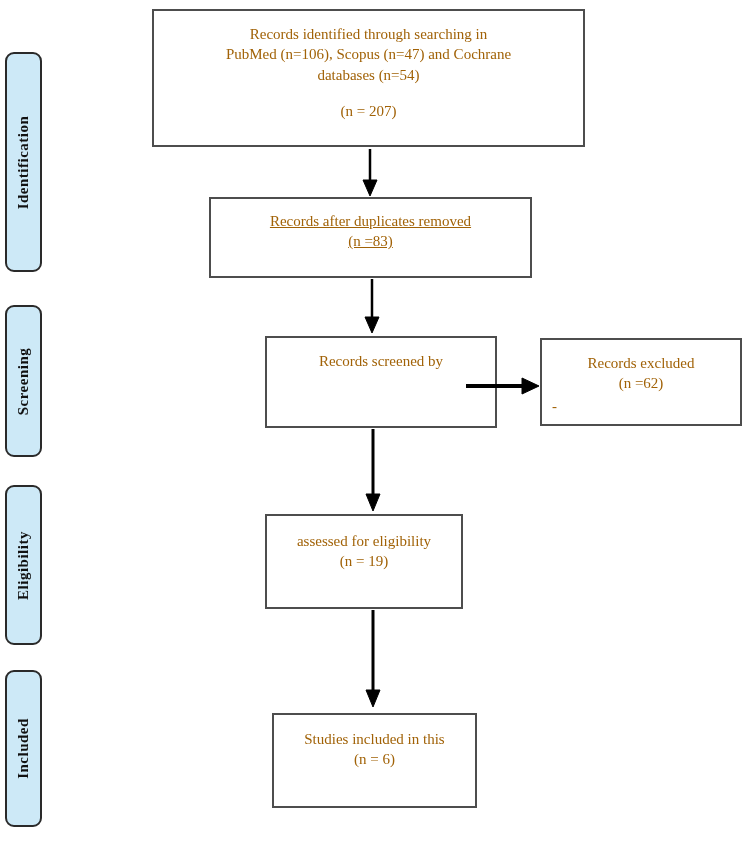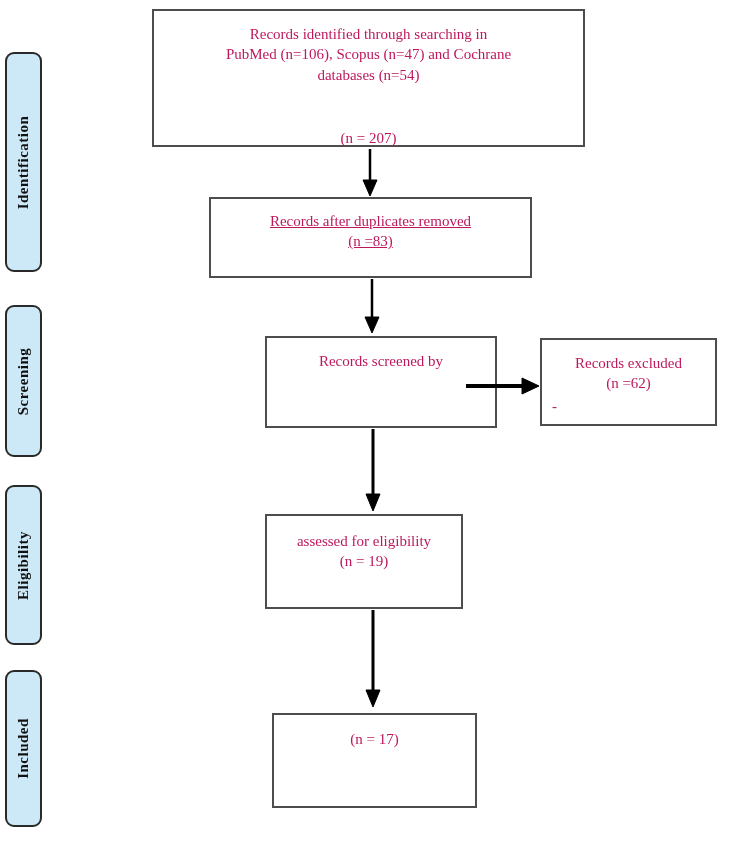--- a/index.html
+++ b/index.html
@@ -45,32 +45,32 @@
 
   
   .fbox {
     position: absolute;
     background: #ffffff;
     border: 2px solid #4d4d4d;
     box-sizing: border-box;
     text-align: center;
     font-size: 15px;
     line-height: 1.35;
-    color: #be185d;
+    color: #a16207;
   }
   .fbox .line { display: block; }
 
   .box-identified { left: 152px; top: 9px;   width: 433px; height: 138px; padding-top: 13px; }
-  .box-identified .count { margin-top: 43px; }
+  .box-identified .count { margin-top: 16px; }
 
   .box-duplicates { left: 209px; top: 197px; width: 323px; height: 81px;  padding-top: 12px; text-decoration: underline; }
 
   .box-screened   { left: 265px; top: 336px; width: 232px; height: 92px;  padding-top: 13px; }
 
-  .box-excluded   { left: 540px; top: 338px; width: 177px; height: 88px;  padding-top: 13px; }
+  .box-excluded   { left: 540px; top: 338px; width: 202px; height: 88px;  padding-top: 13px; }
   .box-excluded .note {
     position: absolute;
     left: 10px;
     top: 56px;
     text-align: left;
     font-size: 15px;
   }
 
   .box-fulltext   { left: 265px; top: 514px; width: 198px; height: 95px;  padding-top: 15px; }
 
@@ -125,21 +125,22 @@
     <span class="line count">(n =62)</span>
     <span class="note">-</span>
   </div>
 
   <div class="fbox box-fulltext">
     <span class="line">assessed for eligibility</span>
     <span class="line count">(n = 19)</span>
   </div>
 
   <div class="fbox box-included">
-    <span class="line count">(n = 17)</span>
+    <span class="line">Studies included in this</span>
+    <span class="line count">(n = 6)</span>
   </div>
 
   <svg class="arrow-layer" width="750" height="848" viewBox="0 0 750 848" xmlns="http://www.w3.org/2000/svg">
     <g fill="#000" stroke="#000">
       <line x1="370" y1="149" x2="370" y2="182" stroke-width="2.5"></line>
       <polygon points="363,180 377,180 370,196" stroke-width="1"></polygon>
     </g>
     <g fill="#000" stroke="#000">
       <line x1="372" y1="279" x2="372" y2="318" stroke-width="2.5"></line>
       <polygon points="365,317 379,317 372,333" stroke-width="1"></polygon>

